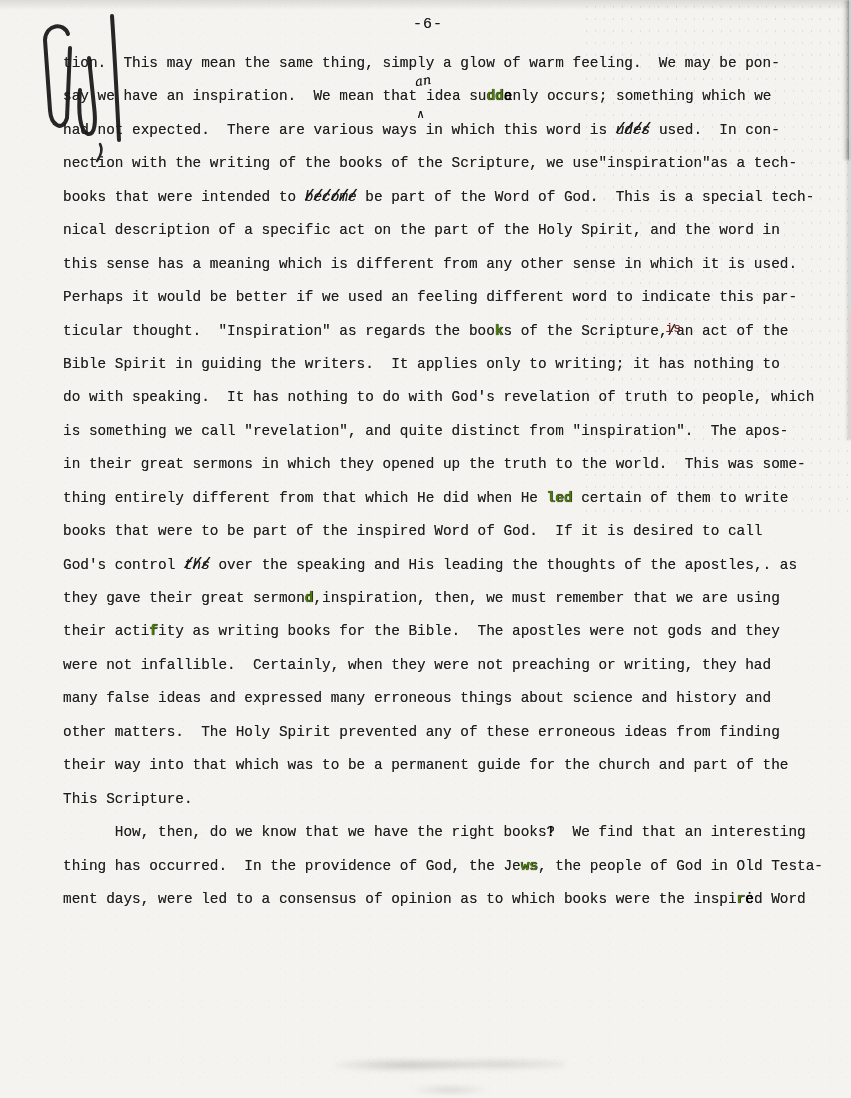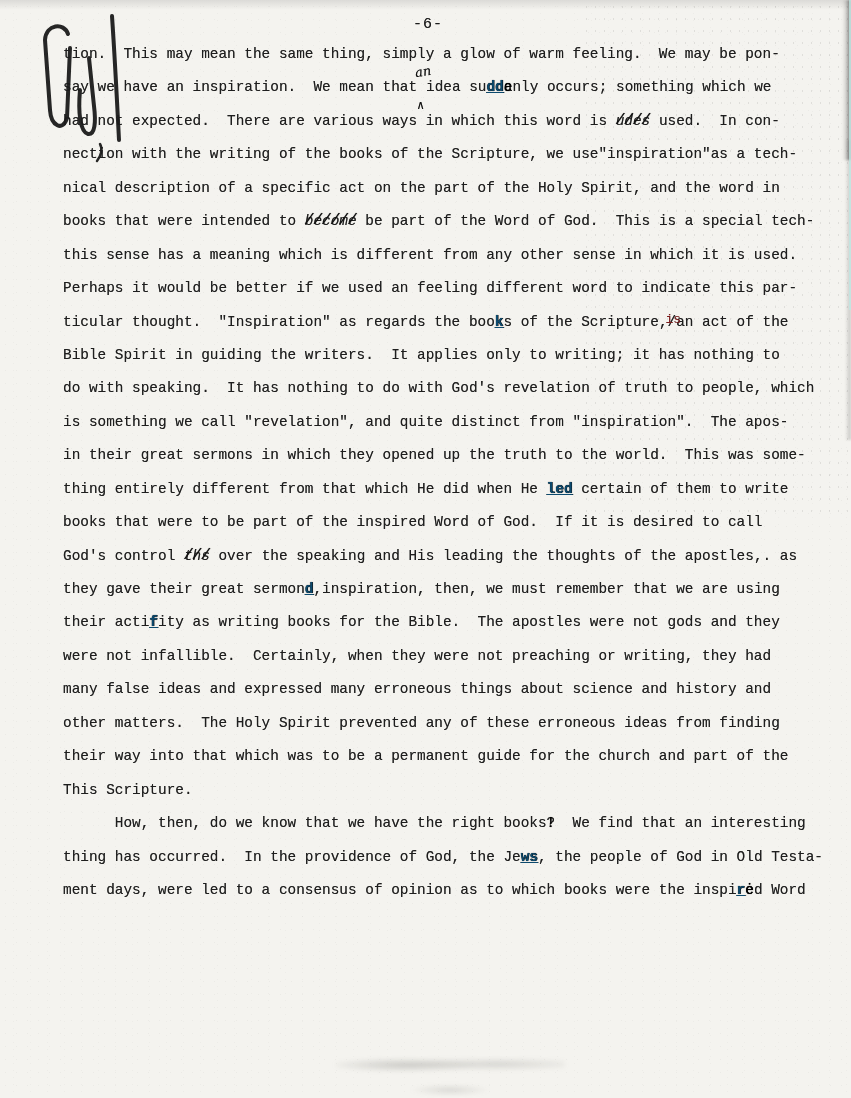--- a/index.html
+++ b/index.html
@@ -38,26 +38,26 @@
     background:linear-gradient(to left, rgba(60,60,60,.25), transparent);
     filter:blur(1px);}
   .edge-cyan{position:absolute;right:0;top:0;width:2px;height:310px;background:#bfe6e2;opacity:.8;}
 
   .pagenum{
     position:absolute;top:16px;left:428px;transform:translateX(-50%);
     font-size:15px;color:#1c1c1c;letter-spacing:1px;
     text-shadow:0 0 .6px rgba(0,0,0,.6);
   }
   .text{
-    position:absolute;left:63px;top:38px;width:775px;
+    position:absolute;left:63px;top:47px;width:775px;
     font-size:14.4px;line-height:33.45px;color:#1e1e1e;
     text-shadow:0 0 .45px rgba(10,10,10,.55);
   }
   .line{white-space:pre;height:33.45px;}
-  .ov{font-weight:700;color:#0c4a6e;text-shadow:0 0 .9px #000, .4px 0 .2px #000;text-decoration:underline;}
+  .ov{font-weight:700;color:#4d7c0f;text-shadow:0 0 .9px #000, .4px 0 .2px #000;}
   .slashed{position:relative;display:inline-block;font-style:italic;}
   .slashed .sl{position:absolute;left:0;top:-1px;color:#141414;text-shadow:0 0 .8px #000;}
   .ins{position:relative;display:inline-block;vertical-align:baseline;}
   .ins .above{position:absolute;bottom:13px;left:-2px;line-height:1;}
   .ins .above.typed{font-size:13px;color:#7f1d1d;}
   .ins .above.hand{
     font-family:"DejaVu Serif",serif;font-style:italic;font-size:13px;
     transform:rotate(-9deg);color:#111;
   }
   .ins .caret{position:absolute;top:9px;left:0;font-size:12px;line-height:1;color:#111;}
@@ -94,22 +94,22 @@
     </g>
   </svg>
 
   <div class="pagenum">-6-</div>
 
   <div class="text" id="text-block" style="color: rgb(30, 30, 30);">
       <div class="line">tion.  This may mean the same thing, simply a glow of warm feeling.  We may be pon-</div>
       <div class="line">say we have an inspiration.  We mean that<span class="ins" style="width: 0.62em;"><span class="above hand">an</span><span class="caret">∧</span></span>idea su<span class="ov">dd</span><span class="olay"><span class="base">a</span><span class="over">e</span></span>nly occurs; something which we</div>
       <div class="line">had not expected.  There are various ways in which this word is <span class="slashed"><span class="w">udes</span><span class="sl">////</span></span> used.  In con-</div>
       <div class="line">nection with the writing of the books of the Scripture, we use"inspiration"as a tech-</div>
+      <div class="line">books that were intended to <span class="slashed"><span class="w">become</span><span class="sl">//////</span></span> be part of the Word of God.  This is a special tech-</div>
       <div class="line">nical description of a specific act on the part of the Holy Spirit, and the word in</div>
-      <div class="line">books that were intended to <span class="slashed"><span class="w">become</span><span class="sl">//////</span></span> be part of the Word of God.  This is a special tech-</div>
       <div class="line">this sense has a meaning which is different from any other sense in which it is used.</div>
       <div class="line">Perhaps it would be better if we used an feeling different word to indicate this par-</div>
       <div class="line">ticular thought.  "Inspiration" as regards the boo<span class="ov">k</span>s of the Scripture,<span class="ins"><span class="above typed">is</span>/</span>an act of the</div>
       <div class="line">Bible Spirit in guiding the writers.  It applies only to writing; it has nothing to</div>
       <div class="line">do with speaking.  It has nothing to do with God's revelation of truth to people, which</div>
       <div class="line">is something we call "revelation", and quite distinct from "inspiration".  The apos-</div>
       <div class="line">in their great sermons in which they opened up the truth to the world.  This was some-</div>
       <div class="line">thing entirely different from that which He did when He <span class="ov">led</span> certain of them to write</div>
       <div class="line">books that were to be part of the inspired Word of God.  If it is desired to call</div>
       <div class="line">God's control <span class="slashed"><span class="w">ths</span><span class="sl">///</span></span> over the speaking and His leading the thoughts of the apostles,. as</div>

